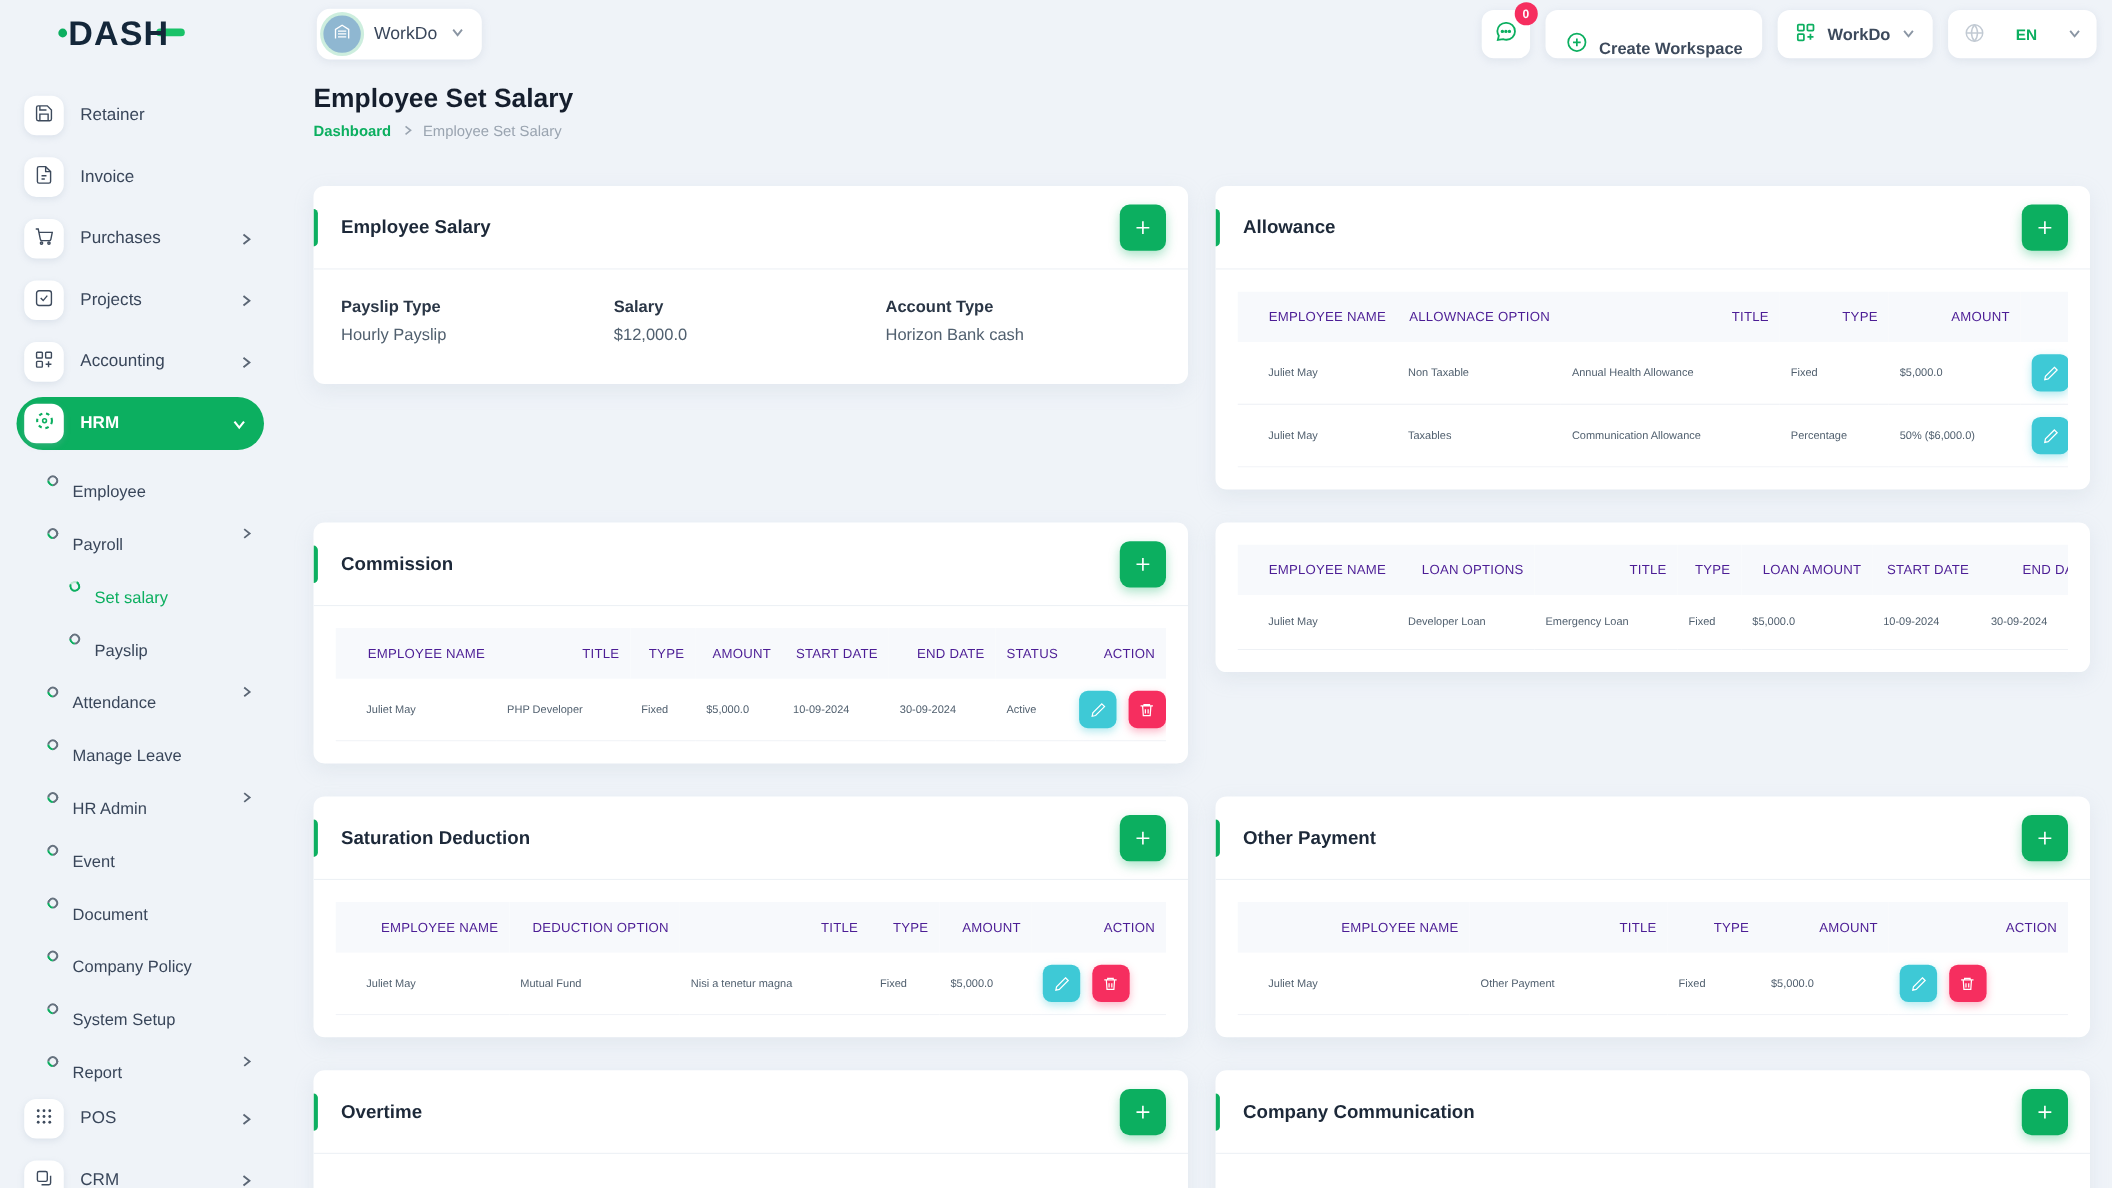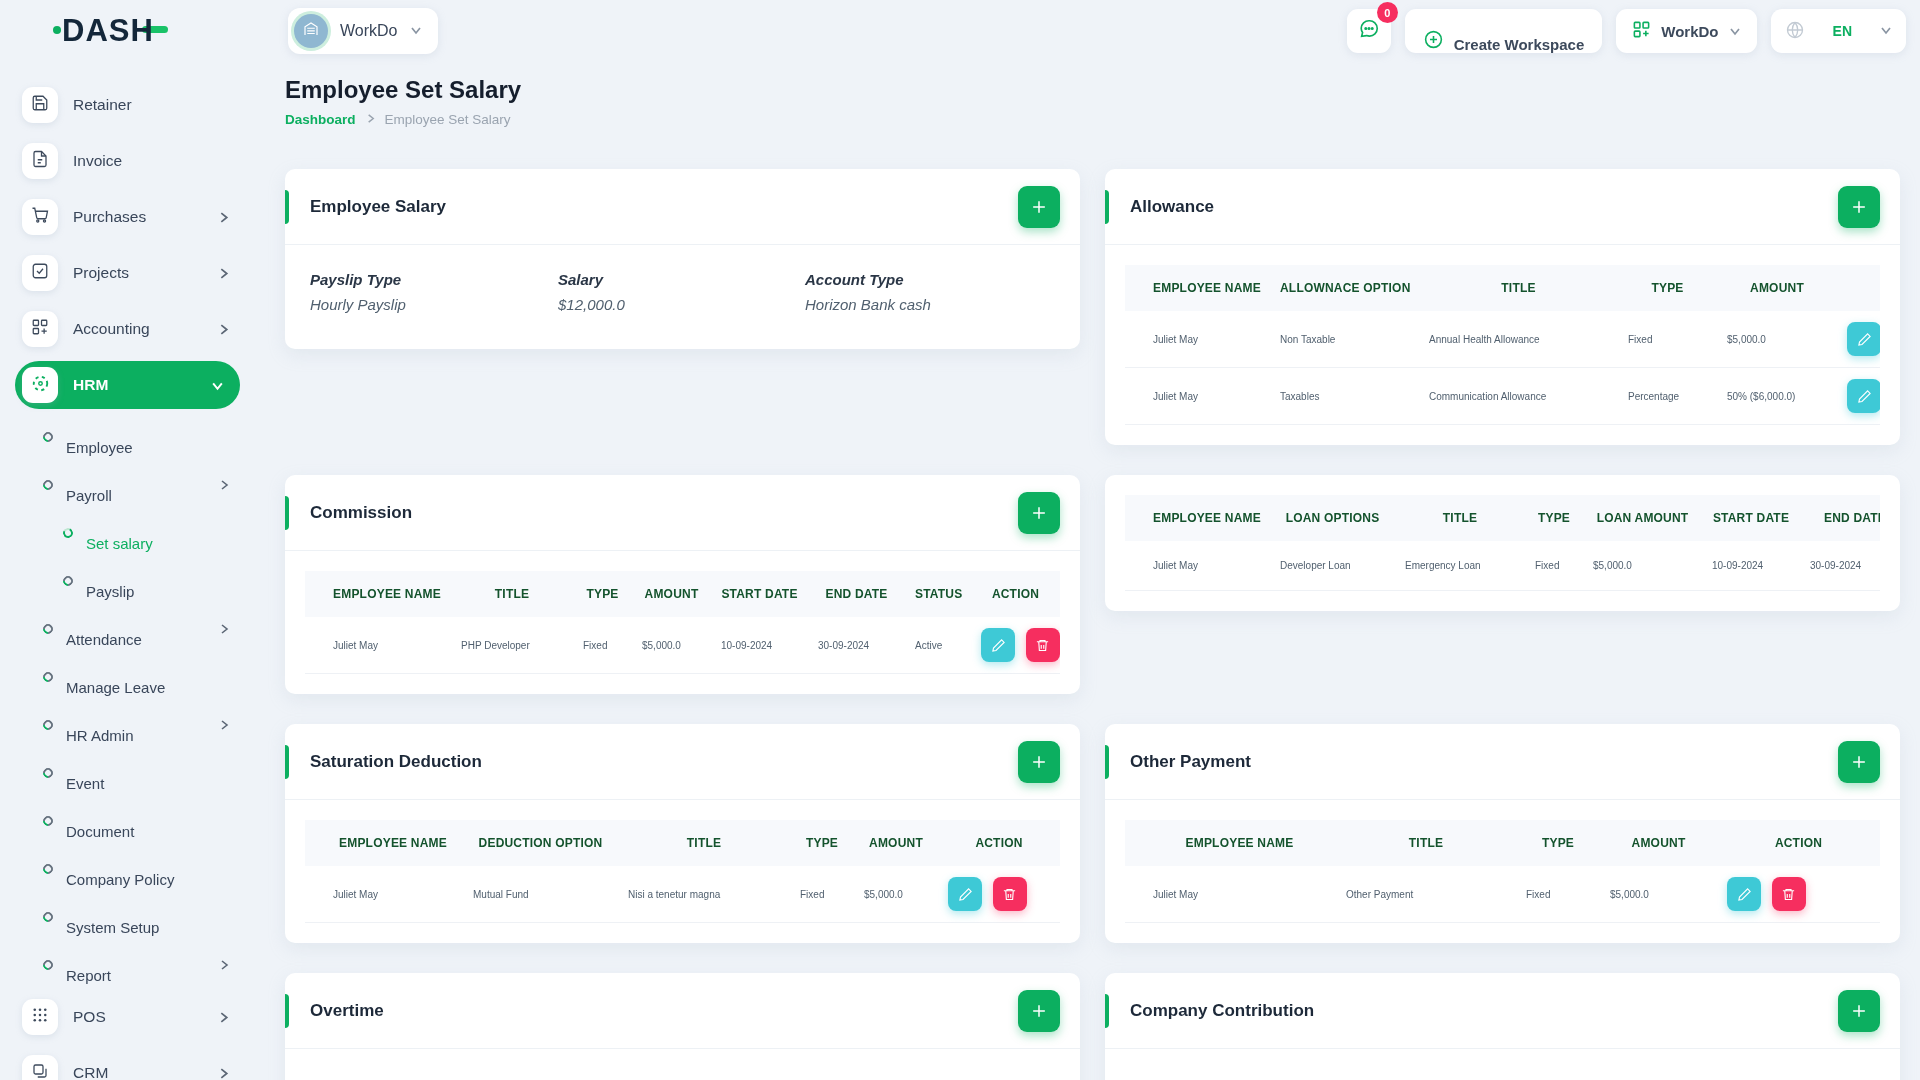--- a/index.html
+++ b/index.html
@@ -67,27 +67,27 @@
   .crow{display:flex;gap:25px;align-items:flex-start;margin-bottom:30px;}
   .card{width:795px;background:#fff;border-radius:10px;box-shadow:0 6px 18px rgba(169,184,200,.18);
     position:relative;overflow:hidden;flex:0 0 795px;}
   .card-header{height:76px;display:flex;align-items:center;justify-content:space-between;
     padding:0 20px 0 25px;border-bottom:1px solid var(--line);position:relative;}
   .card-header::before{content:"";position:absolute;left:0;top:21px;width:4px;height:34px;background:var(--green);border-radius:0 4px 4px 0;}
   .card-title{font-size:17px;font-weight:700;color:#1d2939;}
   .add-btn{width:42px;height:42px;border-radius:9px;background:var(--green);border:none;color:#fff;
     display:flex;align-items:center;justify-content:center;cursor:pointer;box-shadow:0 4px 10px rgba(12,175,96,.35);}
   .card-body{padding:20px;}
-  .fields{display:grid;grid-template-columns:248px 247px 1fr;padding:26px 25px 30px;font-style:italic;}
+  .fields{display:grid;grid-template-columns:248px 247px 1fr;padding:26px 25px 30px;}
   .fld .flabel{font-size:15px;font-weight:700;color:#2a3646;}
   .fld .fvalue{font-size:15px;color:var(--text);margin-top:8px;}
   .table-wrap{overflow:hidden;width:755px;}
   table{border-collapse:collapse;table-layout:fixed;}
   thead tr{background:#f7f9fc;}
-  th{font-size:12px;font-weight:700;color:#14532d;text-align:center;padding:16px 10px;white-space:nowrap;letter-spacing:.2px;}
+  th{font-size:12px;font-weight:400;color:#4c1d95;text-align:right;padding:16px 10px;white-space:nowrap;letter-spacing:.2px;}
   td{font-size:10px;color:var(--text);padding:19px 10px;border-bottom:1px solid #eef1f5;white-space:nowrap;}
   th:first-child,td:first-child{padding-left:28px;}
   td.actions{padding-top:11px;padding-bottom:11px;}
   .act{display:inline-flex;align-items:center;justify-content:center;width:34px;height:34px;border-radius:8px;border:none;cursor:pointer;vertical-align:middle;}
   .act.edit{background:var(--teal);margin-right:8px;box-shadow:0 3px 8px rgba(62,201,214,.4);}
   .act.del{background:var(--red);box-shadow:0 3px 8px rgba(246,46,95,.35);}
   .stub{height:130px;}
   
   table.t-allowance{width:872px;}
   .t-allowance col:nth-child(1){width:145px;}.t-allowance col:nth-child(2){width:149px;}
@@ -712,21 +712,21 @@
           <span class="card-title">Overtime</span>
           <button class="add-btn">
               <svg width="20" height="20" viewBox="0 0 24 24" fill="none" stroke="#fff" stroke-width="1.8">
                 <path d="M12 5v14M5 12h14"></path>
               </svg>
             </button>
         </div>
       </section>
       <section class="card stub">
         <div class="card-header">
-          <span class="card-title">Company Contribution</span>
+          <span class="card-title">Company Communication</span>
           <button class="add-btn">
               <svg width="20" height="20" viewBox="0 0 24 24" fill="none" stroke="#fff" stroke-width="1.8">
                 <path d="M12 5v14M5 12h14"></path>
               </svg>
             </button>
         </div>
       </section>
     </div>
 
   </div>

